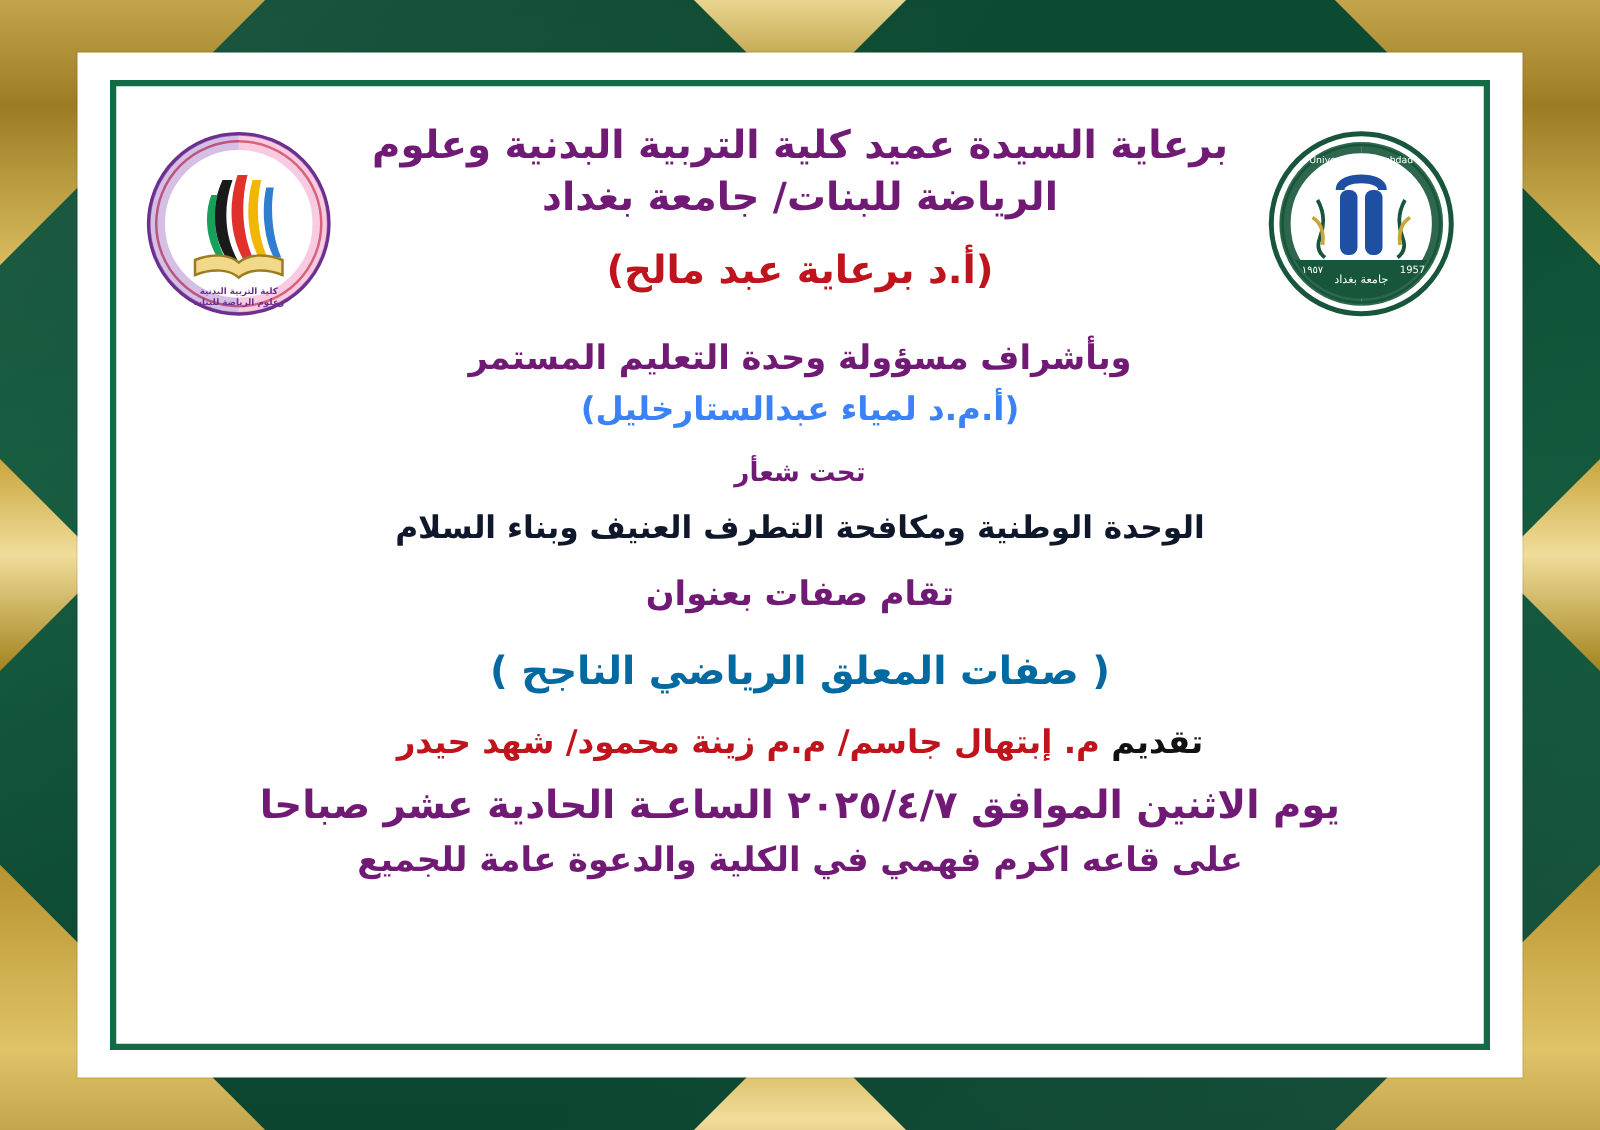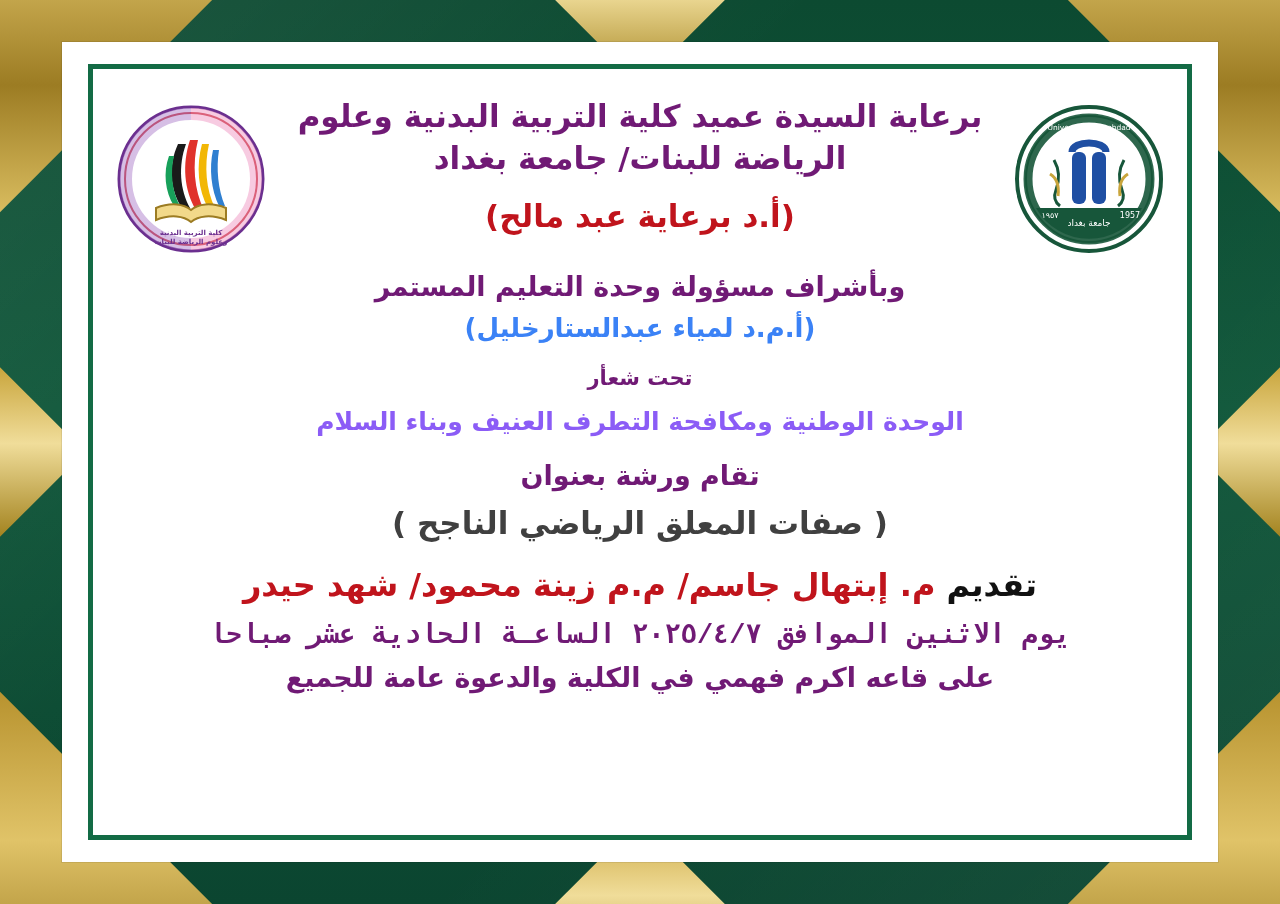--- a/index.html
+++ b/index.html
@@ -132,42 +132,41 @@
     font-size: 26px;
     color: #3b82f6;
     margin-top: 4px;
   }
   .l-slogan-label {
     font-size: 21px;
     margin-top: 16px;
   }
   .l-slogan {
     font-size: 25px;
-    color: #8b5cf6;
+    color: #0f172a;
     margin-top: 10px;
   }
   .l-workshop-label {
     font-size: 27px;
     margin-top: 16px;
   }
   .l-title {
     font-size: 31px;
-    color: #404040;
-    margin-top: 6px;
+    color: #0369a1;
+    margin-top: 20px;
   }
   .l-presenters {
-    font-size: 32px;
+    font-size: 26px;
     color: #c0141c;
     margin-top: 16px;
   }
   .l-presenters .prefix { color: #111; }
   .l-date {
-    font-size: 27px;
+    font-size: 31px;
     margin-top: 8px;
-    font-family: Liberation Mono, monospace;
   }
   .l-place {
     font-size: 27px;
     margin-top: 2px;
   }
 </style>
 </head>
 <body>
 
 <div class="poster">
@@ -231,21 +230,21 @@
         </svg>
       </div>
 
       <div class="text-block">
         <p class="line l-head">برعاية السيدة عميد كلية التربية البدنية وعلوم الرياضة للبنات/ جامعة بغداد</p>
         <p class="line l-name-red">(أ.د برعاية عبد مالح)</p>
         <p class="line l-sub">وبأشراف مسؤولة وحدة التعليم المستمر</p>
         <p class="line l-name-red2">(أ.م.د لمياء عبدالستارخليل)</p>
         <p class="line l-slogan-label">تحت شعأر</p>
         <p class="line l-slogan">الوحدة الوطنية ومكافحة التطرف العنيف وبناء السلام</p>
-        <p class="line l-workshop-label">تقام ورشة بعنوان</p>
+        <p class="line l-workshop-label">تقام صفات بعنوان</p>
         <p class="line l-title">( صفات المعلق الرياضي الناجح )</p>
         <p class="line l-presenters">
           <span class="prefix">تقديم</span>
           <span>م. إبتهال جاسم/ م.م زينة محمود/ شهد حيدر</span>
         </p>
         <p class="line l-date">يوم الاثنين الموافق ٢٠٢٥/٤/٧ الساعـة الحادية عشر صباحا</p>
         <p class="line l-place">على قاعه اكرم فهمي في الكلية والدعوة عامة للجميع</p>
       </div>
     </div>
   </div>

